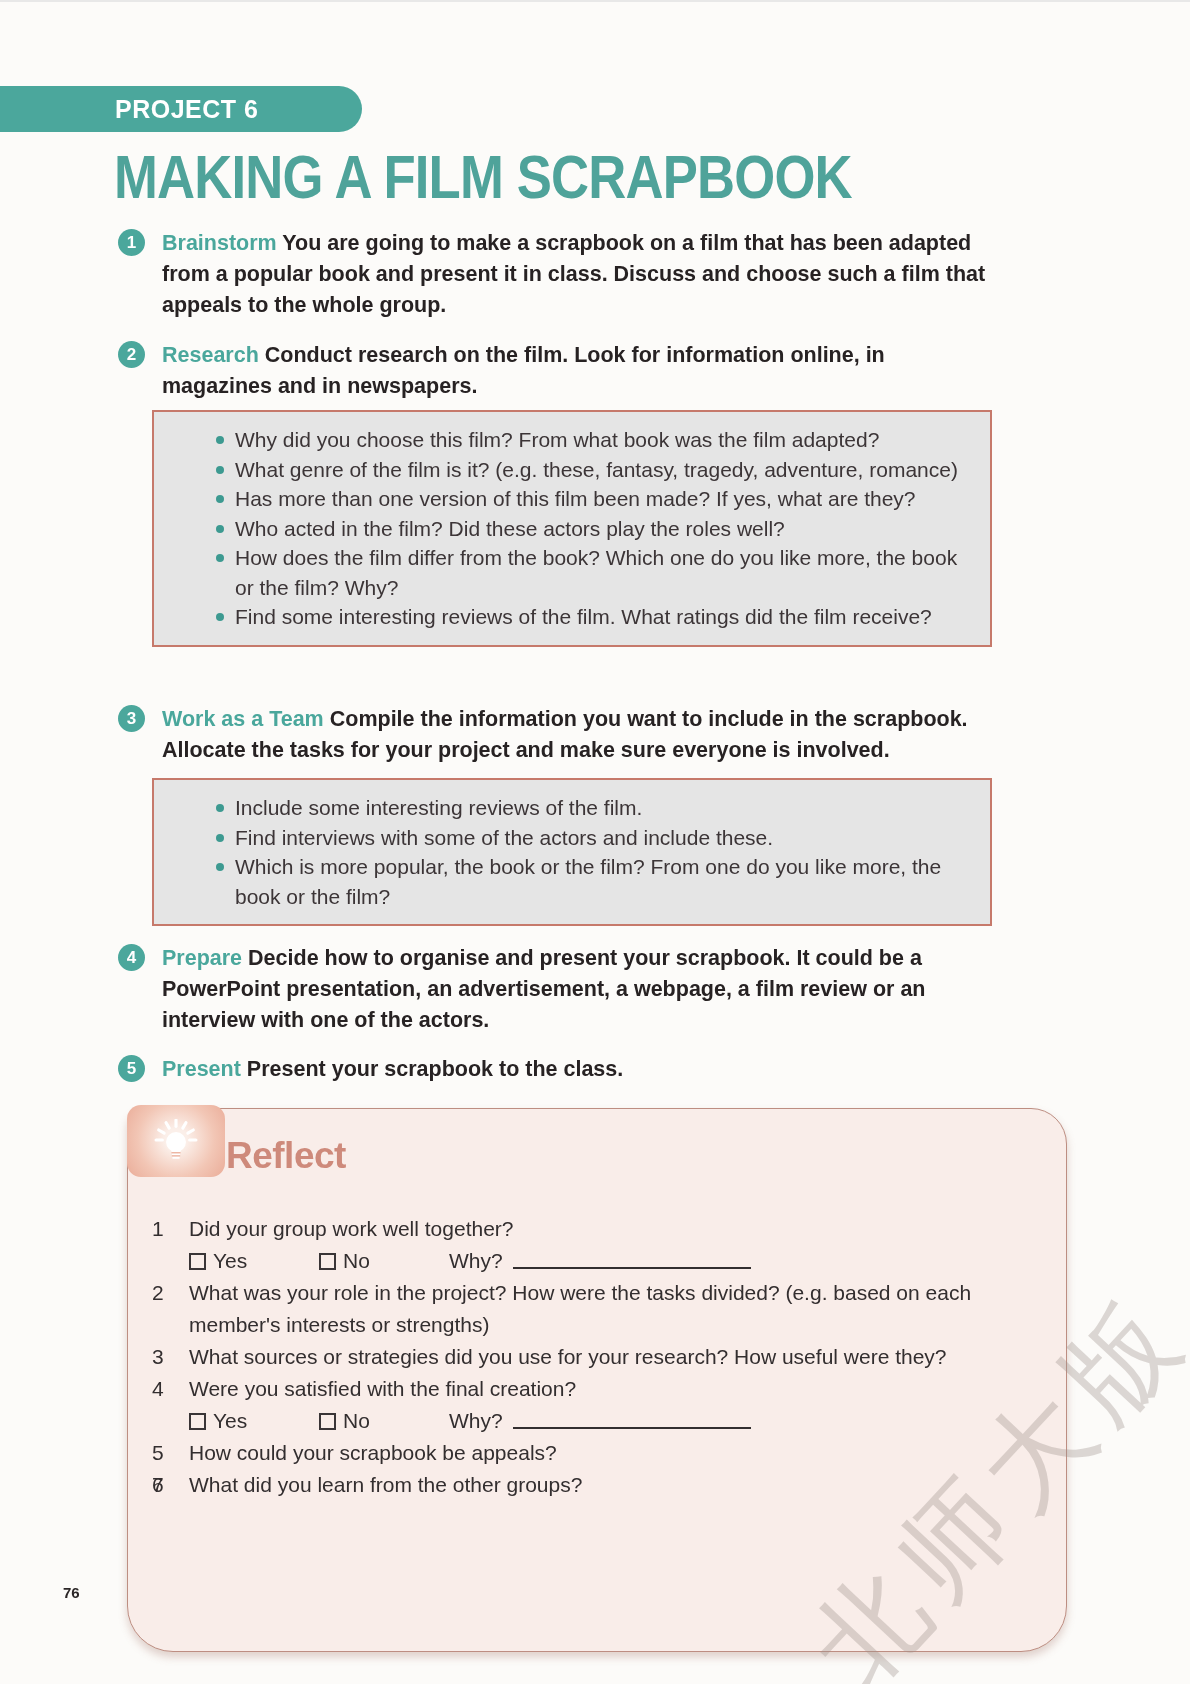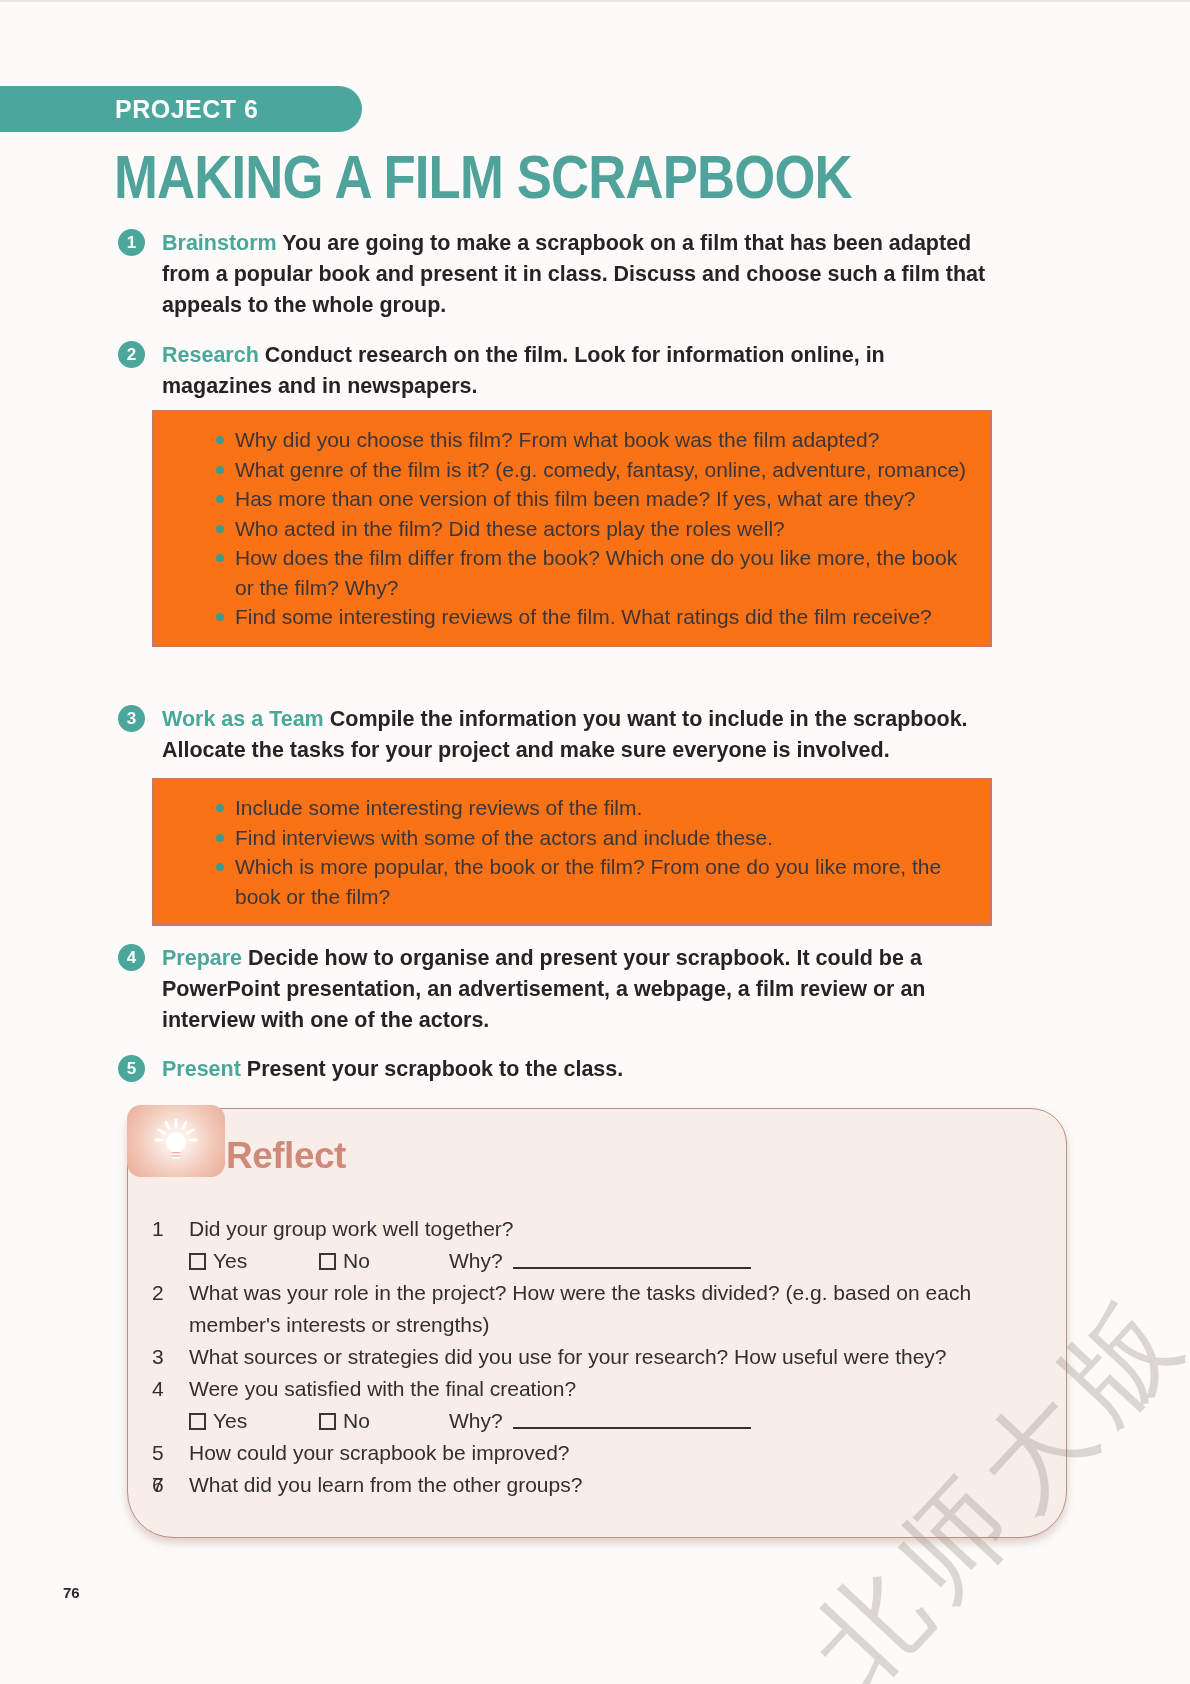--- a/index.html
+++ b/index.html
@@ -30,37 +30,37 @@
     background:#4BA79C; color:#fff; font-weight:bold; font-size:17px;
     display:flex; align-items:center; justify-content:center;
   }
   .step p { font-weight:bold; font-size:21.5px; line-height:31px; color:#272223; }
   .step .lbl { color:#4AA79C; }
   .s1 { top:226px; } .s2 { top:338px; } .s3 { top:702px; } .s4 { top:941px; } .s5 { top:1052px; }
 
   
   .pinkbox {
     position:absolute; left:152px; width:840px;
-    background:#f97316; border:2px solid #C6796B;
+    background:#e5e5e5; border:2px solid #C6796B;
     padding:13px 12px 13px 0;
   }
   .b1 { top:408px; } .b2 { top:776px; }
   .pinkbox ul { list-style:none; margin-left:60px; }
   .pinkbox li {
     position:relative; padding-left:21px;
     font-size:21px; line-height:29.5px; color:#3c3537;
   }
   .pinkbox li::before {
     content:""; position:absolute; left:2px; top:11px;
     width:8px; height:8px; border-radius:50%; background:#3D9A91;
   }
 
   
   .reflect {
-    position:absolute; left:127px; top:1106px; width:940px; height:430px;
+    position:absolute; left:127px; top:1106px; width:940px; height:544px;
     background:#F9EDE9; border:1.5px solid #BD8E82;
     border-radius:16px 36px 46px 46px;
     box-shadow:0 5px 8px rgba(160,110,95,.30);
   }
   .reflect-icon {
     position:absolute; left:-1px; top:-4px; width:98px; height:72px;
     border-radius:14px;
     background:radial-gradient(circle at 50% 48%, #FBEFE9 18%, #F2C6B5 62%, #EAAC98 100%);
     display:flex; align-items:center; justify-content:center;
   }
@@ -113,21 +113,21 @@
 
   <div class="step s2">
     <span class="step-num">2</span>
     <p><span class="lbl">Research</span>
        <span>Conduct research on the film. Look for information online, in magazines and in newspapers.</span></p>
   </div>
 
   <div class="pinkbox b1">
     <ul>
       <li>Why did you choose this film? From what book was the film adapted?</li>
-      <li>What genre of the film is it? (e.g. comedy, fantasy, online, adventure, romance)</li>
+      <li>What genre of the film is it? (e.g. these, fantasy, tragedy, adventure, romance)</li>
       <li>Has more than one version of this film been made? If yes, what are they?</li>
       <li>Who acted in the film? Did these actors play the roles well?</li>
       <li>How does the film differ from the book? Which one do you like more, the book or the film? Why?</li>
       <li>Find some interesting reviews of the film. What ratings did the film receive?</li>
     </ul>
   </div>
 
   <div class="step s3">
     <span class="step-num">3</span>
     <p><span class="lbl">Work as a Team</span>
@@ -210,21 +210,21 @@
           <span class="yn-item">
               <span class="checkbox"></span>
               <span>No</span>
             </span>
           <span>Why?</span>
           <span class="why-line"></span>
         </div>
       </li>
       <li>
         <span class="qnum">5</span>
-        <span>How could your scrapbook be improved?</span>
+        <span>How could your scrapbook be appeals?</span>
       </li>
       <li>
         <span class="qnum">6</span>
       </li>
       <li>
         <span class="qnum">7</span>
         <span>What did you learn from the other groups?</span>
       </li>
     </ol>
   </div>

